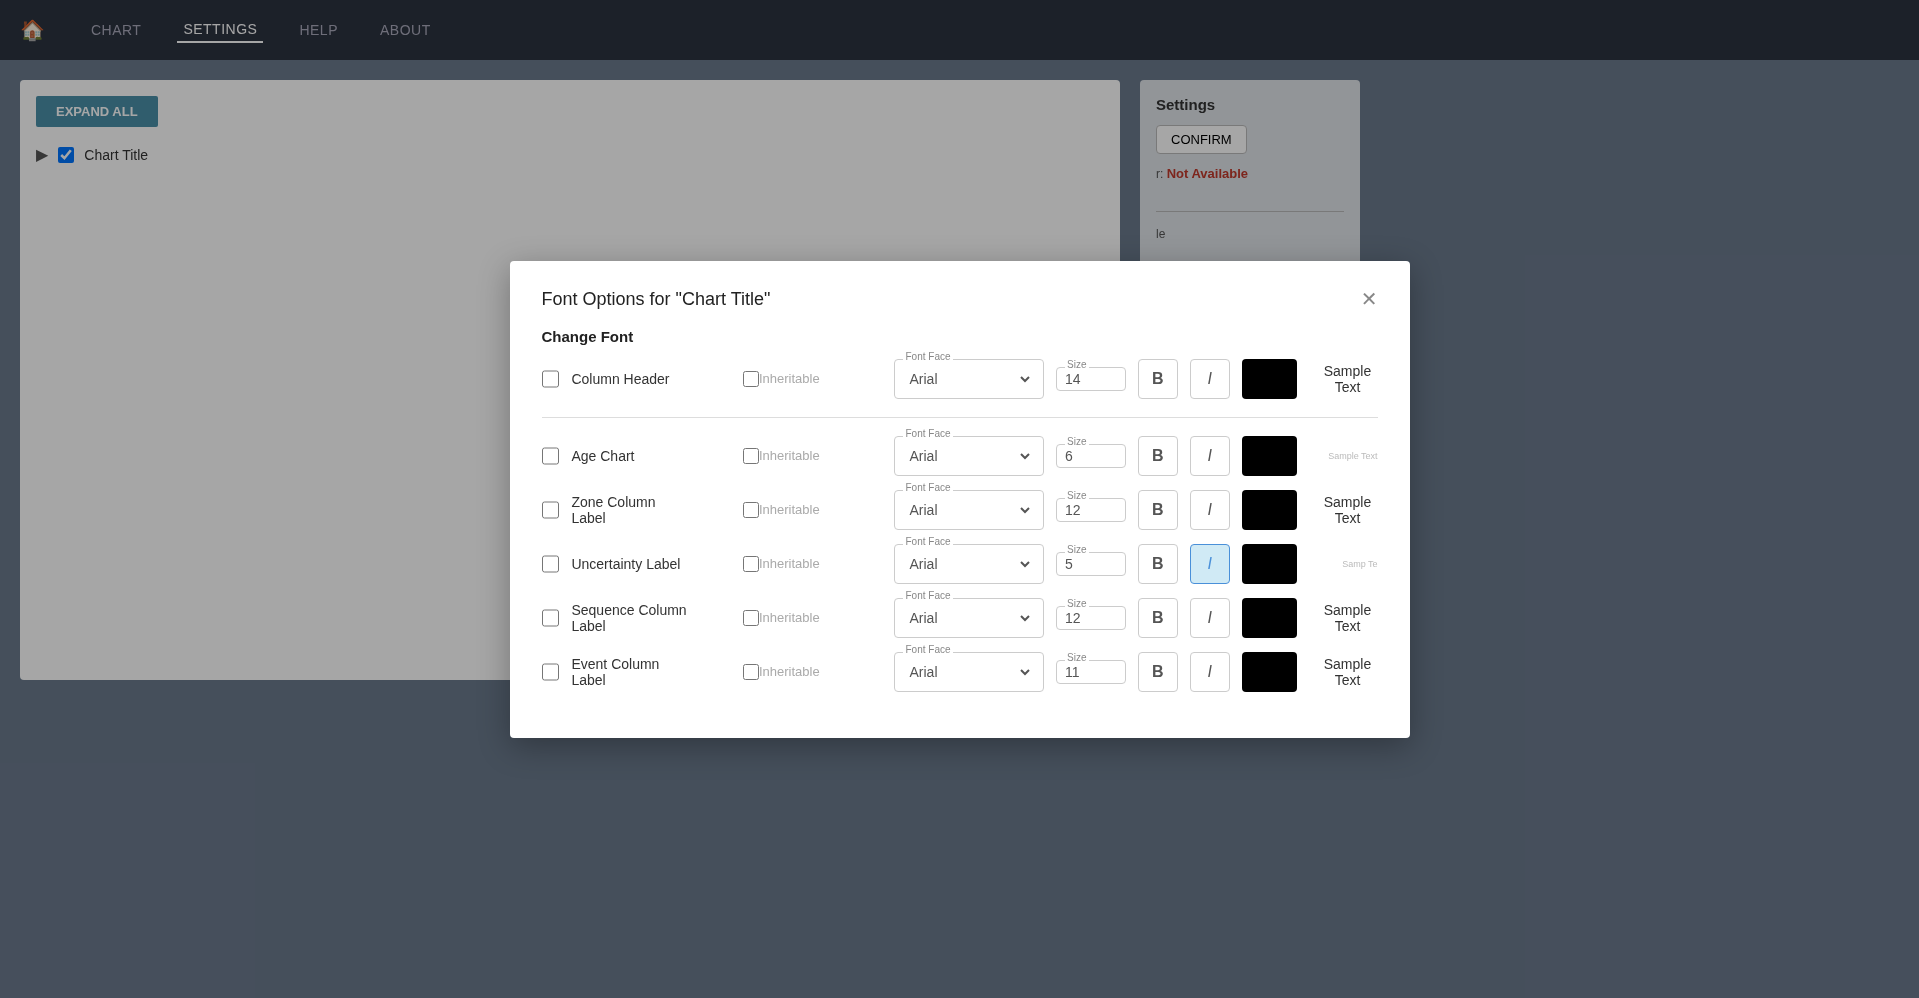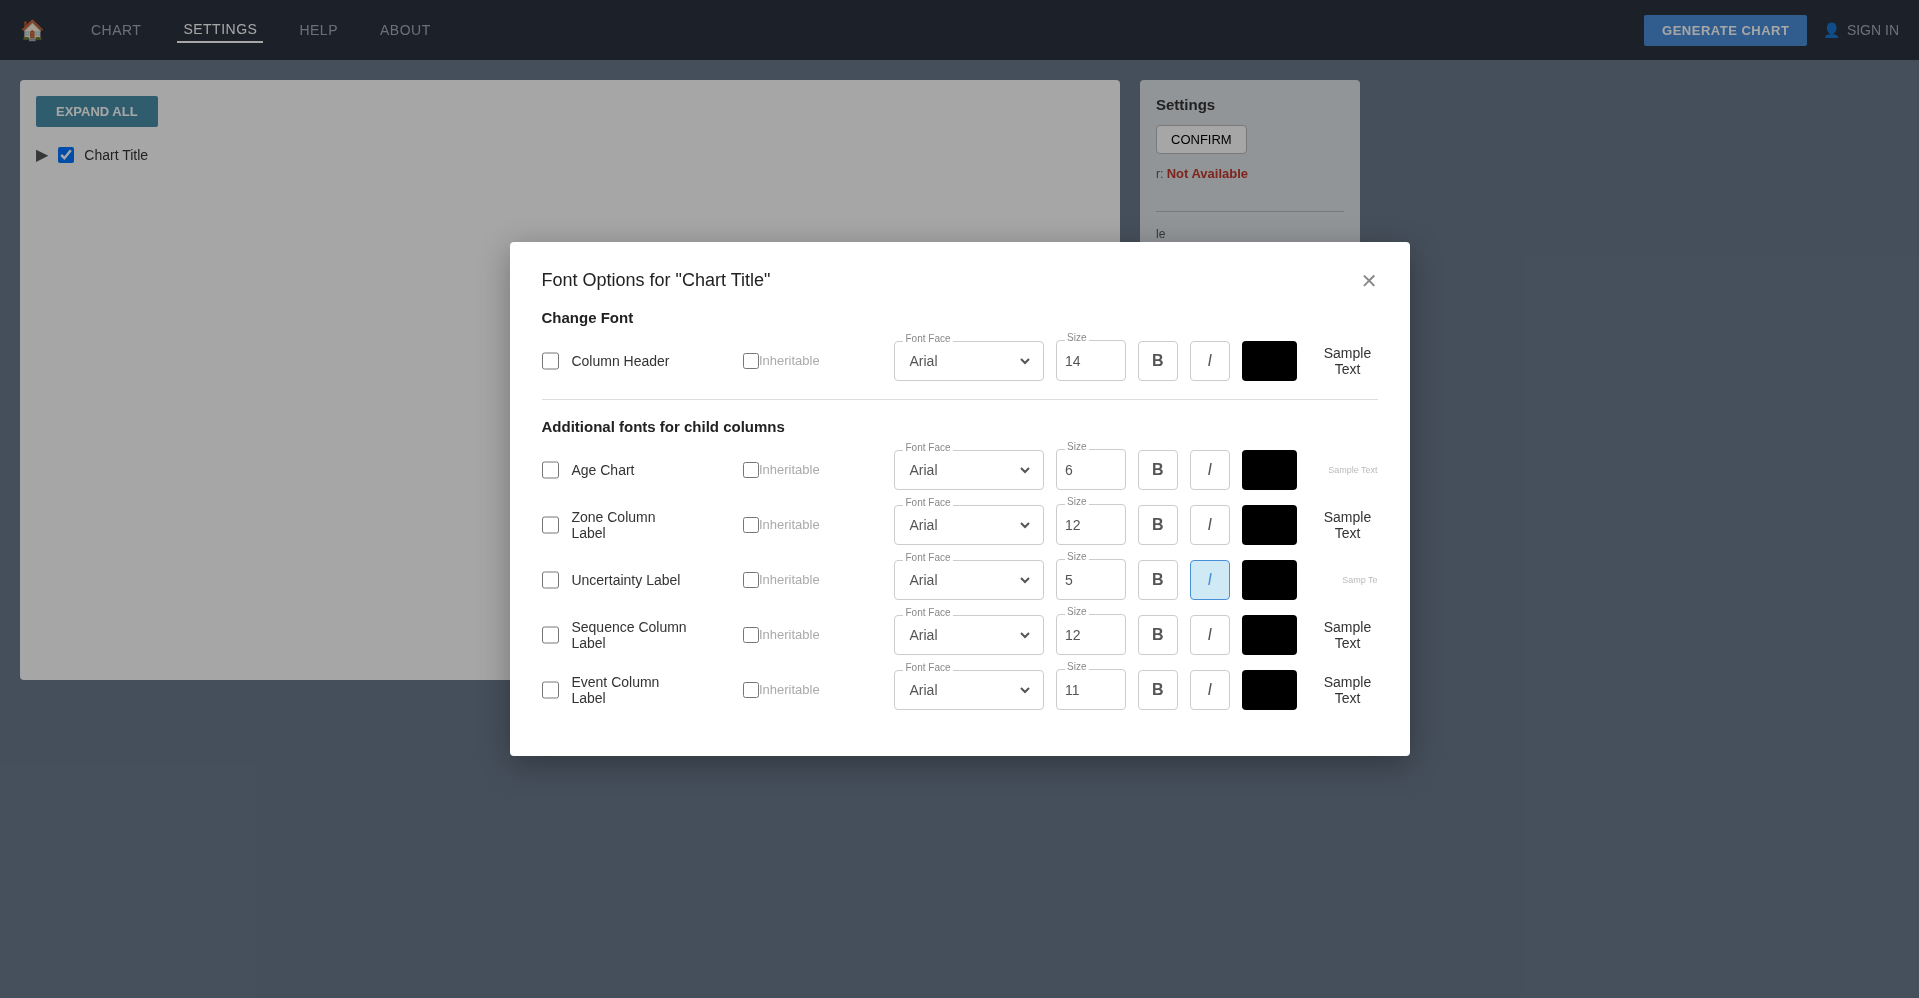--- a/index.html
+++ b/index.html
@@ -232,21 +232,21 @@
       border: none;
       outline: none;
       width: 100%;
       cursor: pointer;
     }
     .size-wrap {
       position: relative;
       border: 1px solid #ccc;
       border-radius: 4px;
       width: 70px;
-      height: 41px;
+      height: 24px;
       display: flex;
       align-items: center;
       padding: 0 8px;
     }
     .size-label-float {
       position: absolute;
       top: -9px;
       left: 8px;
       background: #fff;
       font-size: 10px;
@@ -317,27 +317,20 @@
   </style>
 </head>
 <body>
 
 <nav class="navbar">
   <span class="navbar-home">🏠</span>
   <span class="navbar-link">CHART</span>
   <span class="navbar-link active">SETTINGS</span>
   <span class="navbar-link">HELP</span>
   <span class="navbar-link">ABOUT</span>
-  <div class="navbar-right">
-    <button class="generate-btn">GENERATE CHART</button>
-    <span class="sign-in">
-      <span>👤</span>
-      <span>SIGN IN</span>
-    </span>
-  </div>
 </nav>
 
 <div class="bg-content">
   <div class="left-panel">
     <button class="expand-all-btn">EXPAND ALL</button>
     <div class="chart-title-row">
       <span style="color:#555;">▶</span>
       <input type="checkbox" checked="" style="width: 16px; height: 16px;">
       <span style="font-size:14px;color:#333;">Chart Title</span>
     </div>
@@ -384,21 +377,20 @@
         </button>
       <button class="italic-btn">
           <i>I</i>
         </button>
       <button class="color-swatch" style="background:#000000;"></button>
       <span class="sample-text">Sample<br>Text</span>
     </div>
 
     <hr class="divider">
 
-    <div class="section-title">Additional fonts for child columns</div>
 
     <div class="font-row">
       <input type="checkbox" class="font-row-checkbox" style="">
       <span class="font-row-label">Age Chart</span>
       <div class="inheritable-wrap">
         <input type="checkbox" class="inheritable-cb" style="">
         <span class="inheritable-text">Inheritable</span>
       </div>
       <div class="font-face-wrap">
         <span class="font-face-label-float">Font Face</span>

